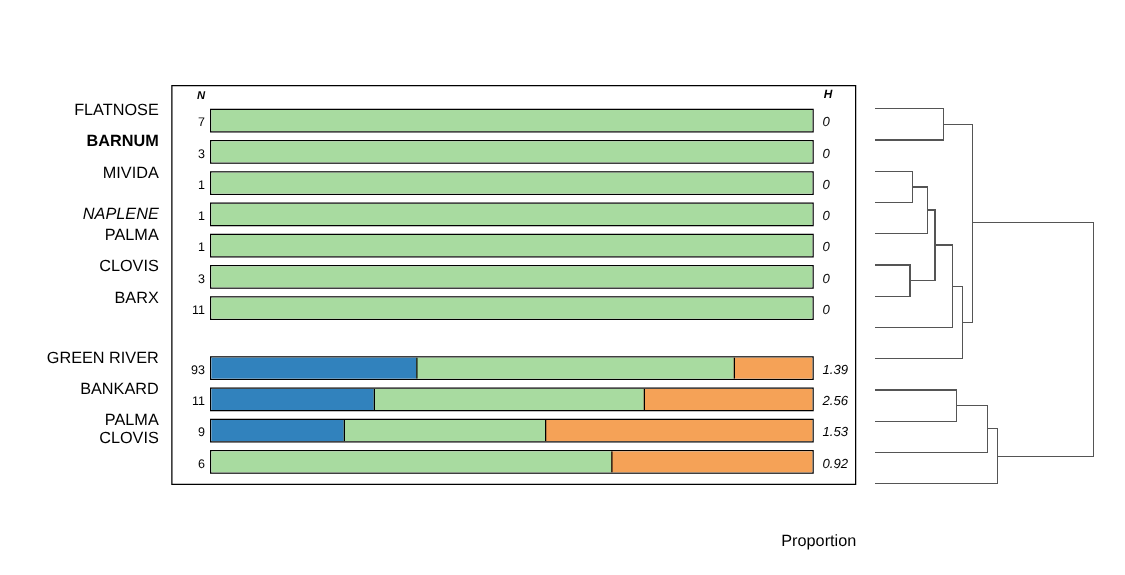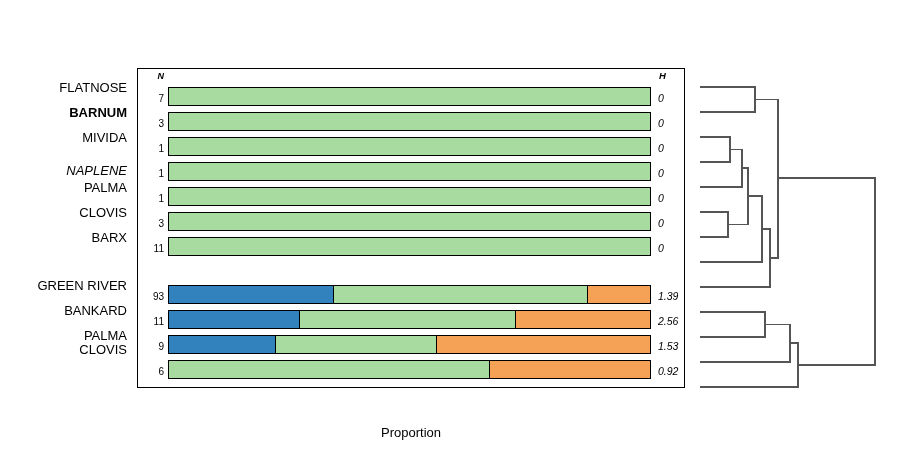--- a/index.html
+++ b/index.html
@@ -188,21 +188,21 @@
     top: 7px;
     font-size: 12px;
     transform: translateX(-50%);
     white-space: nowrap;
   }
   .xaxis-title {
     position: absolute;
     left: 137px;
     top: 425px;
     width: 548px;
-    text-align: center;
+    text-align: right;
     font-size: 13px;
   }
 
   
   .dendro {
     position: absolute;
     left: 690px;
     top: 60px;
     width: 210px;
     height: 340px;

